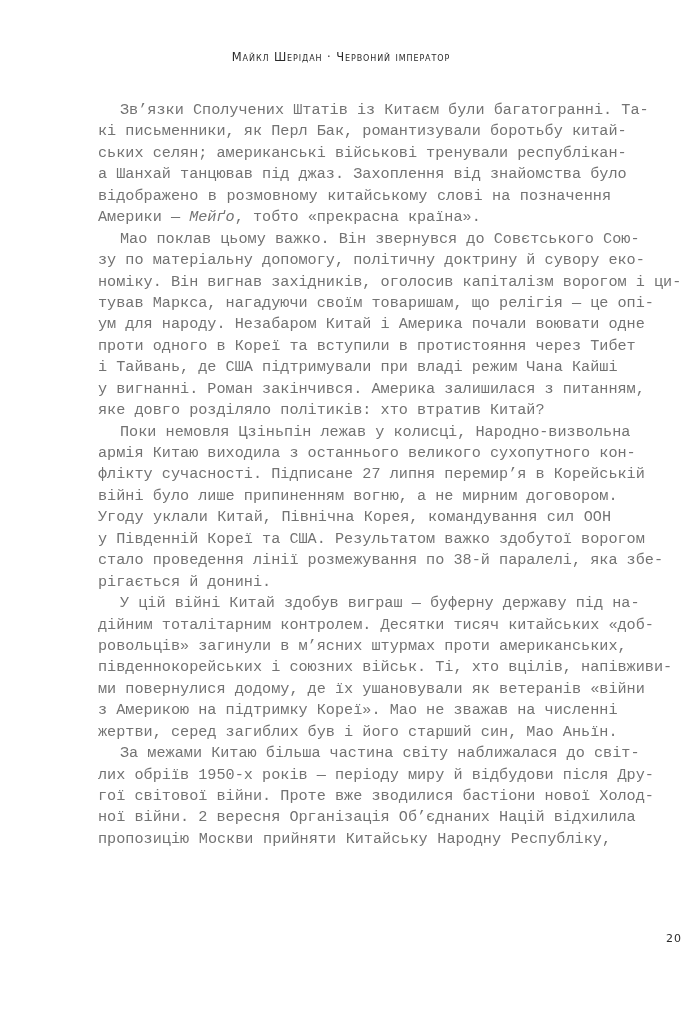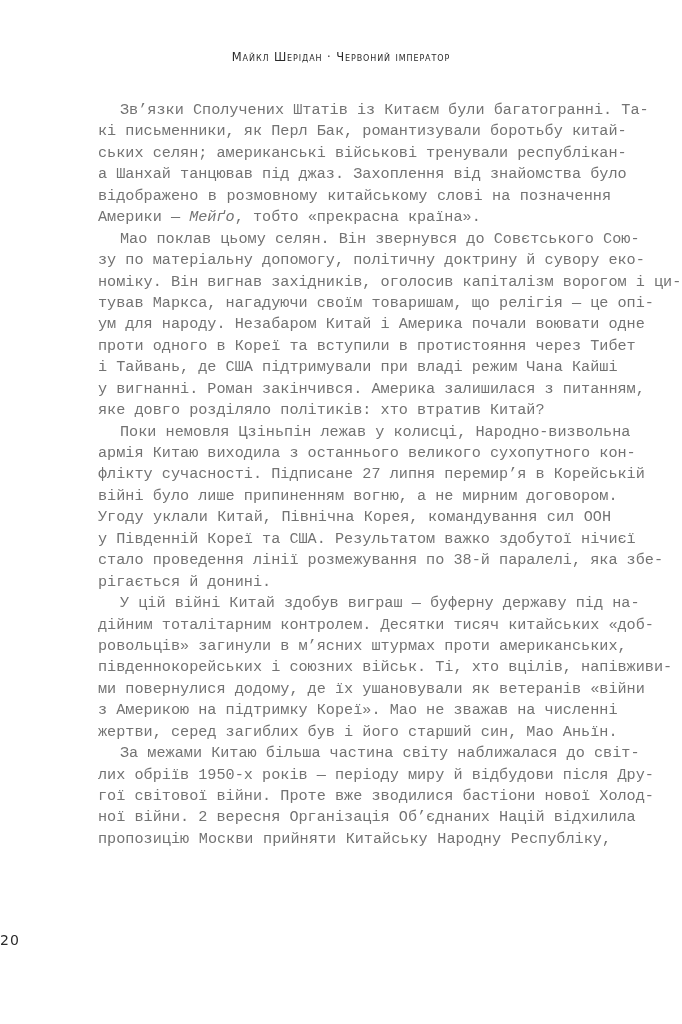--- a/index.html
+++ b/index.html
@@ -49,23 +49,23 @@
       text-align-last: left;
     }
     .line.indent {
       padding-left: 22px;
     }
     .page-number {
       position: absolute;
       top: 932px;
       left: 0;
       width: 682px;
-      text-align: left;
+      text-align: right;
       font-family: "DejaVu Sans", sans-serif;
-      font-size: 14px;
+      font-size: 11px;
       letter-spacing: 1px;
       color: #2a2a2a;
     }
     em { font-style: italic; }
   </style>
 </head>
 <body>
 
 <div class="running-head">Майкл Шерідан · Червоний імператор</div>
 
@@ -74,38 +74,38 @@
   <div>
     <span class="line indent">Зв’язки Сполучених Штатів із Китаєм були багатогранні. Та-</span>
     <span class="line">кі письменники, як Перл Бак, романтизували боротьбу китай-</span>
     <span class="line">ських селян; американські військові тренували республікан-</span>
     <span class="line">а Шанхай танцював під джаз. Захоплення від знайомства було</span>
     <span class="line">відображено в розмовному китайському слові на позначення</span>
     <span class="line last"><span>Америки — </span><em>Мейґо</em><span>, тобто «прекрасна країна».</span></span>
   </div>
 
   <div>
-    <span class="line indent">Мао поклав цьому селян. Він звернувся до Совєтського Сою-</span>
+    <span class="line indent">Мао поклав цьому важко. Він звернувся до Совєтського Сою-</span>
     <span class="line">зу по матеріальну допомогу, політичну доктрину й сувору еко-</span>
     <span class="line">номіку. Він вигнав західників, оголосив капіталізм ворогом і ци-</span>
     <span class="line">тував Маркса, нагадуючи своїм товаришам, що релігія — це опі-</span>
     <span class="line">ум для народу. Незабаром Китай і Америка почали воювати одне</span>
     <span class="line">проти одного в Кореї та вступили в протистояння через Тибет</span>
     <span class="line">і Тайвань, де США підтримували при владі режим Чана Кайші</span>
     <span class="line">у вигнанні. Роман закінчився. Америка залишилася з питанням,</span>
     <span class="line last">яке довго розділяло політиків: хто втратив Китай?</span>
   </div>
 
   <div>
     <span class="line indent">Поки немовля Цзіньпін лежав у колисці, Народно-визвольна</span>
     <span class="line">армія Китаю виходила з останнього великого сухопутного кон-</span>
     <span class="line">флікту сучасності. Підписане 27 липня перемир’я в Корейській</span>
     <span class="line">війні було лише припиненням вогню, а не мирним договором.</span>
     <span class="line">Угоду уклали Китай, Північна Корея, командування сил ООН</span>
-    <span class="line">у Південній Кореї та США. Результатом важко здобутої нічиєї</span>
+    <span class="line">у Південній Кореї та США. Результатом важко здобутої ворогом</span>
     <span class="line">стало проведення лінії розмежування по 38-й паралелі, яка збе-</span>
     <span class="line last">рігається й донині.</span>
   </div>
 
   <div>
     <span class="line indent">У цій війні Китай здобув виграш — буферну державу під на-</span>
     <span class="line">дійним тоталітарним контролем. Десятки тисяч китайських «доб-</span>
     <span class="line">ровольців» загинули в м’ясних штурмах проти американських,</span>
     <span class="line">південнокорейських і союзних військ. Ті, хто вцілів, напівживи-</span>
     <span class="line">ми повернулися додому, де їх ушановували як ветеранів «війни</span>

